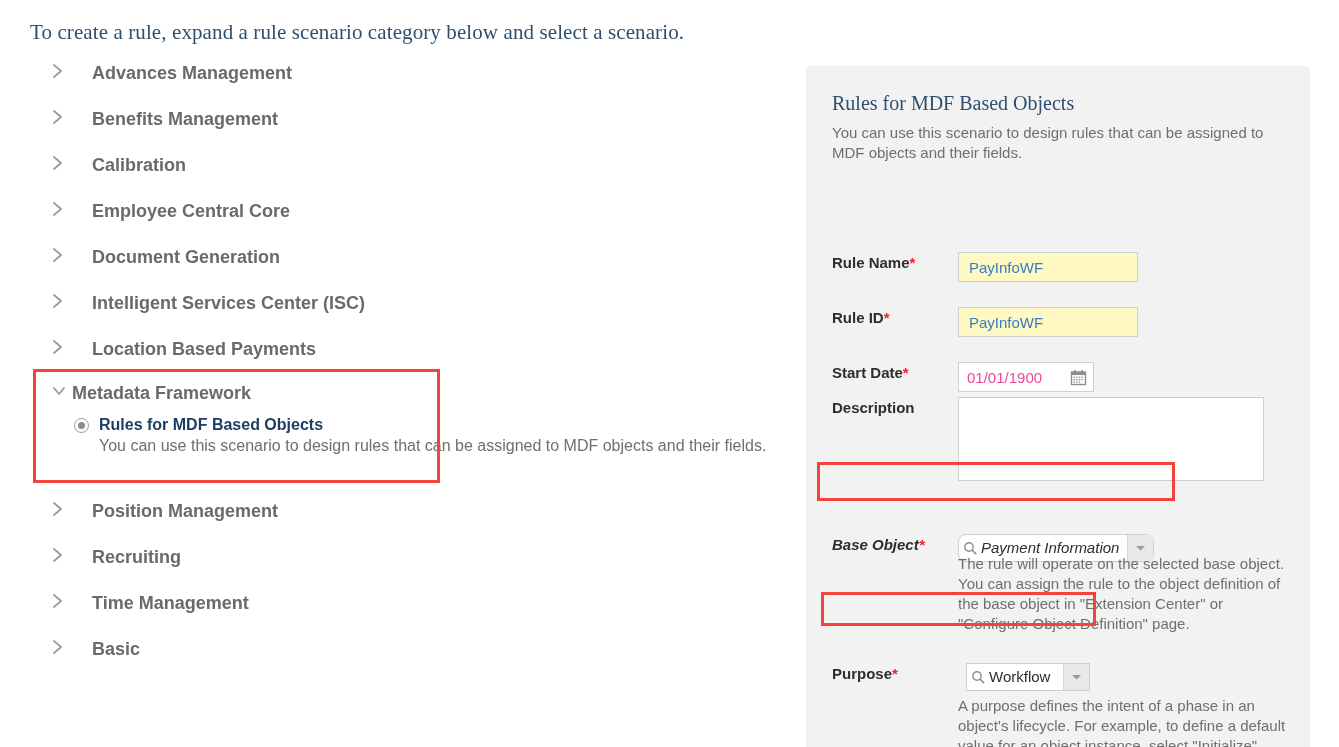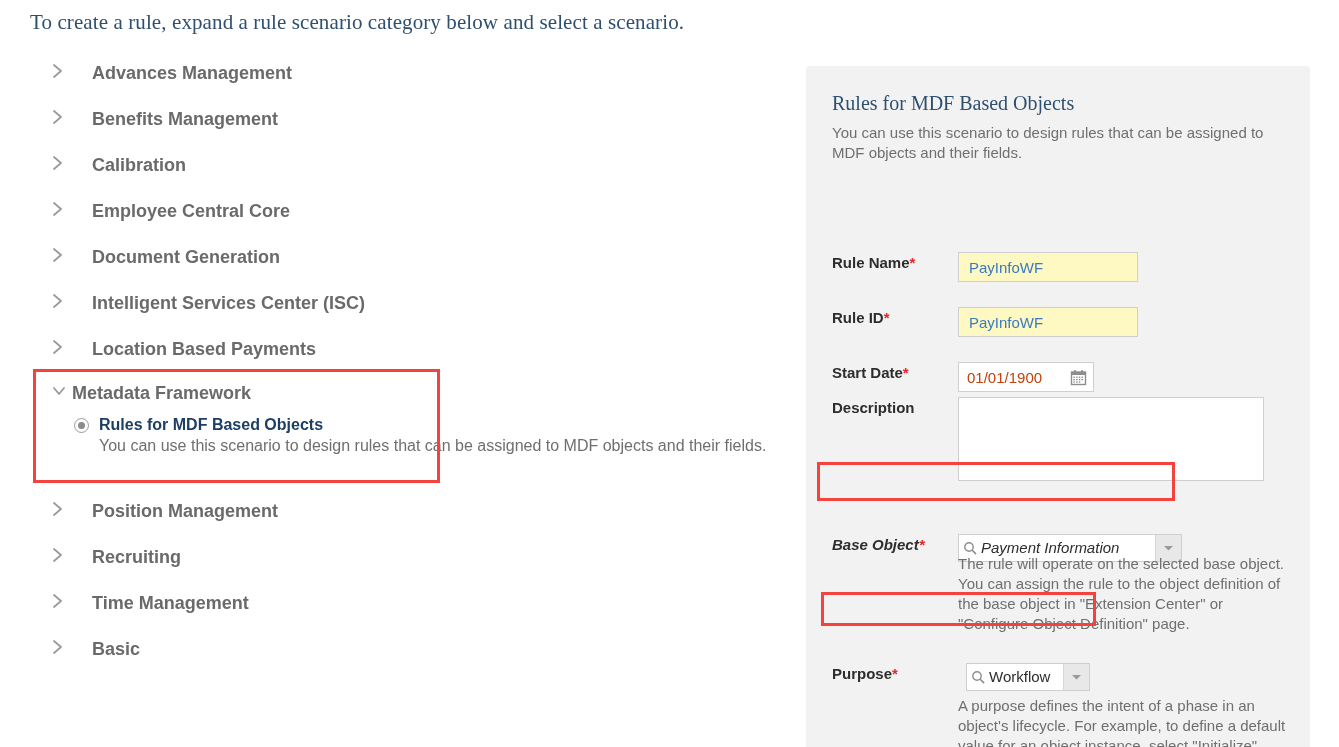--- a/index.html
+++ b/index.html
@@ -17,21 +17,21 @@
     position: relative;
     width: 1339px;
     height: 747px;
     background: #ffffff;
   }
 
   
   .intro {
     position: absolute;
     left: 30px;
-    top: 10px;
+    top: 20px;
     font-family: "Liberation Serif", serif;
     font-size: 21px;
     color: #2f4f6f;
     letter-spacing: 0.1px;
     white-space: nowrap;
   }
 
   
   .cat-list {
     position: absolute;
@@ -191,21 +191,21 @@
     align-items: center;
     border: 1px solid #cfcfcf;
     background: #ffffff;
     height: 30px;
     width: 136px;
   }
   .date-val {
     flex: 1 1 auto;
     padding-left: 8px;
     font-size: 15px;
-    color: #c2410c;
+    color: #ec4899;
     border: none;
     outline: none;
     background: transparent;
     font-family: "Liberation Sans", sans-serif;
     width: 92px;
   }
   .cal-btn {
     flex: 0 0 30px;
     width: 30px; height: 28px;
     display: flex; align-items: center; justify-content: center;
@@ -246,21 +246,21 @@
   }
   .lookup .lk-btn {
     flex: 0 0 26px;
     width: 26px;
     height: 26px;
     background: #e8e8e8;
     border-left: 1px solid #d6d6d6;
     display: flex; align-items: center; justify-content: center;
     cursor: pointer;
   }
-  #lk-base  { width: 224px; }
+  #lk-base  { width: 196px; border-radius: 8px; }
   #lk-purpose { width: 124px; margin-left: 8px; }
 
   .help {
     position: absolute;
     left: 152px;
     width: 330px;
     font-size: 15px;
     color: #6f6f6f;
     line-height: 20px;
   }

